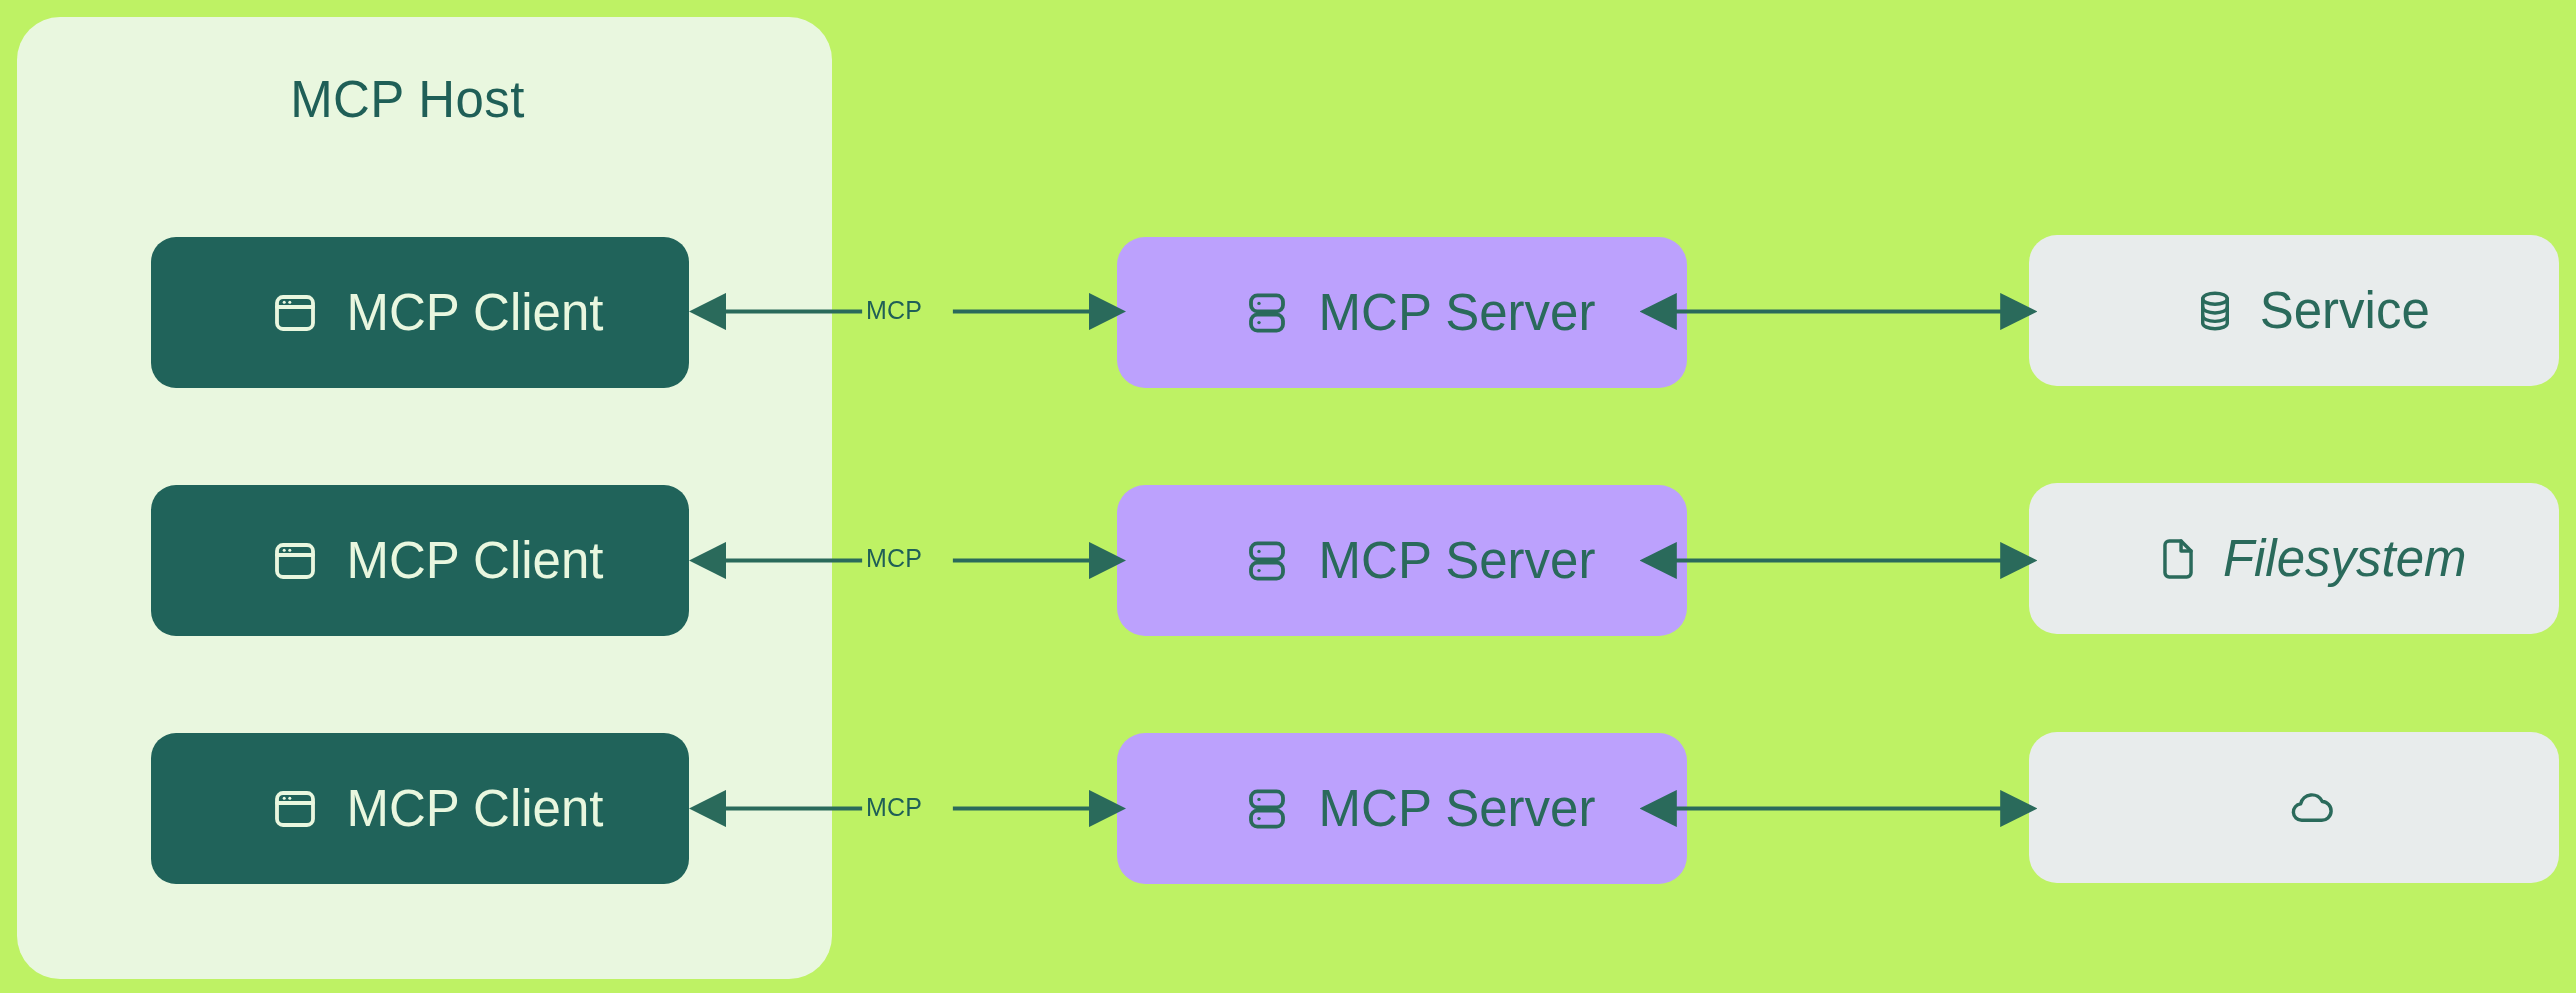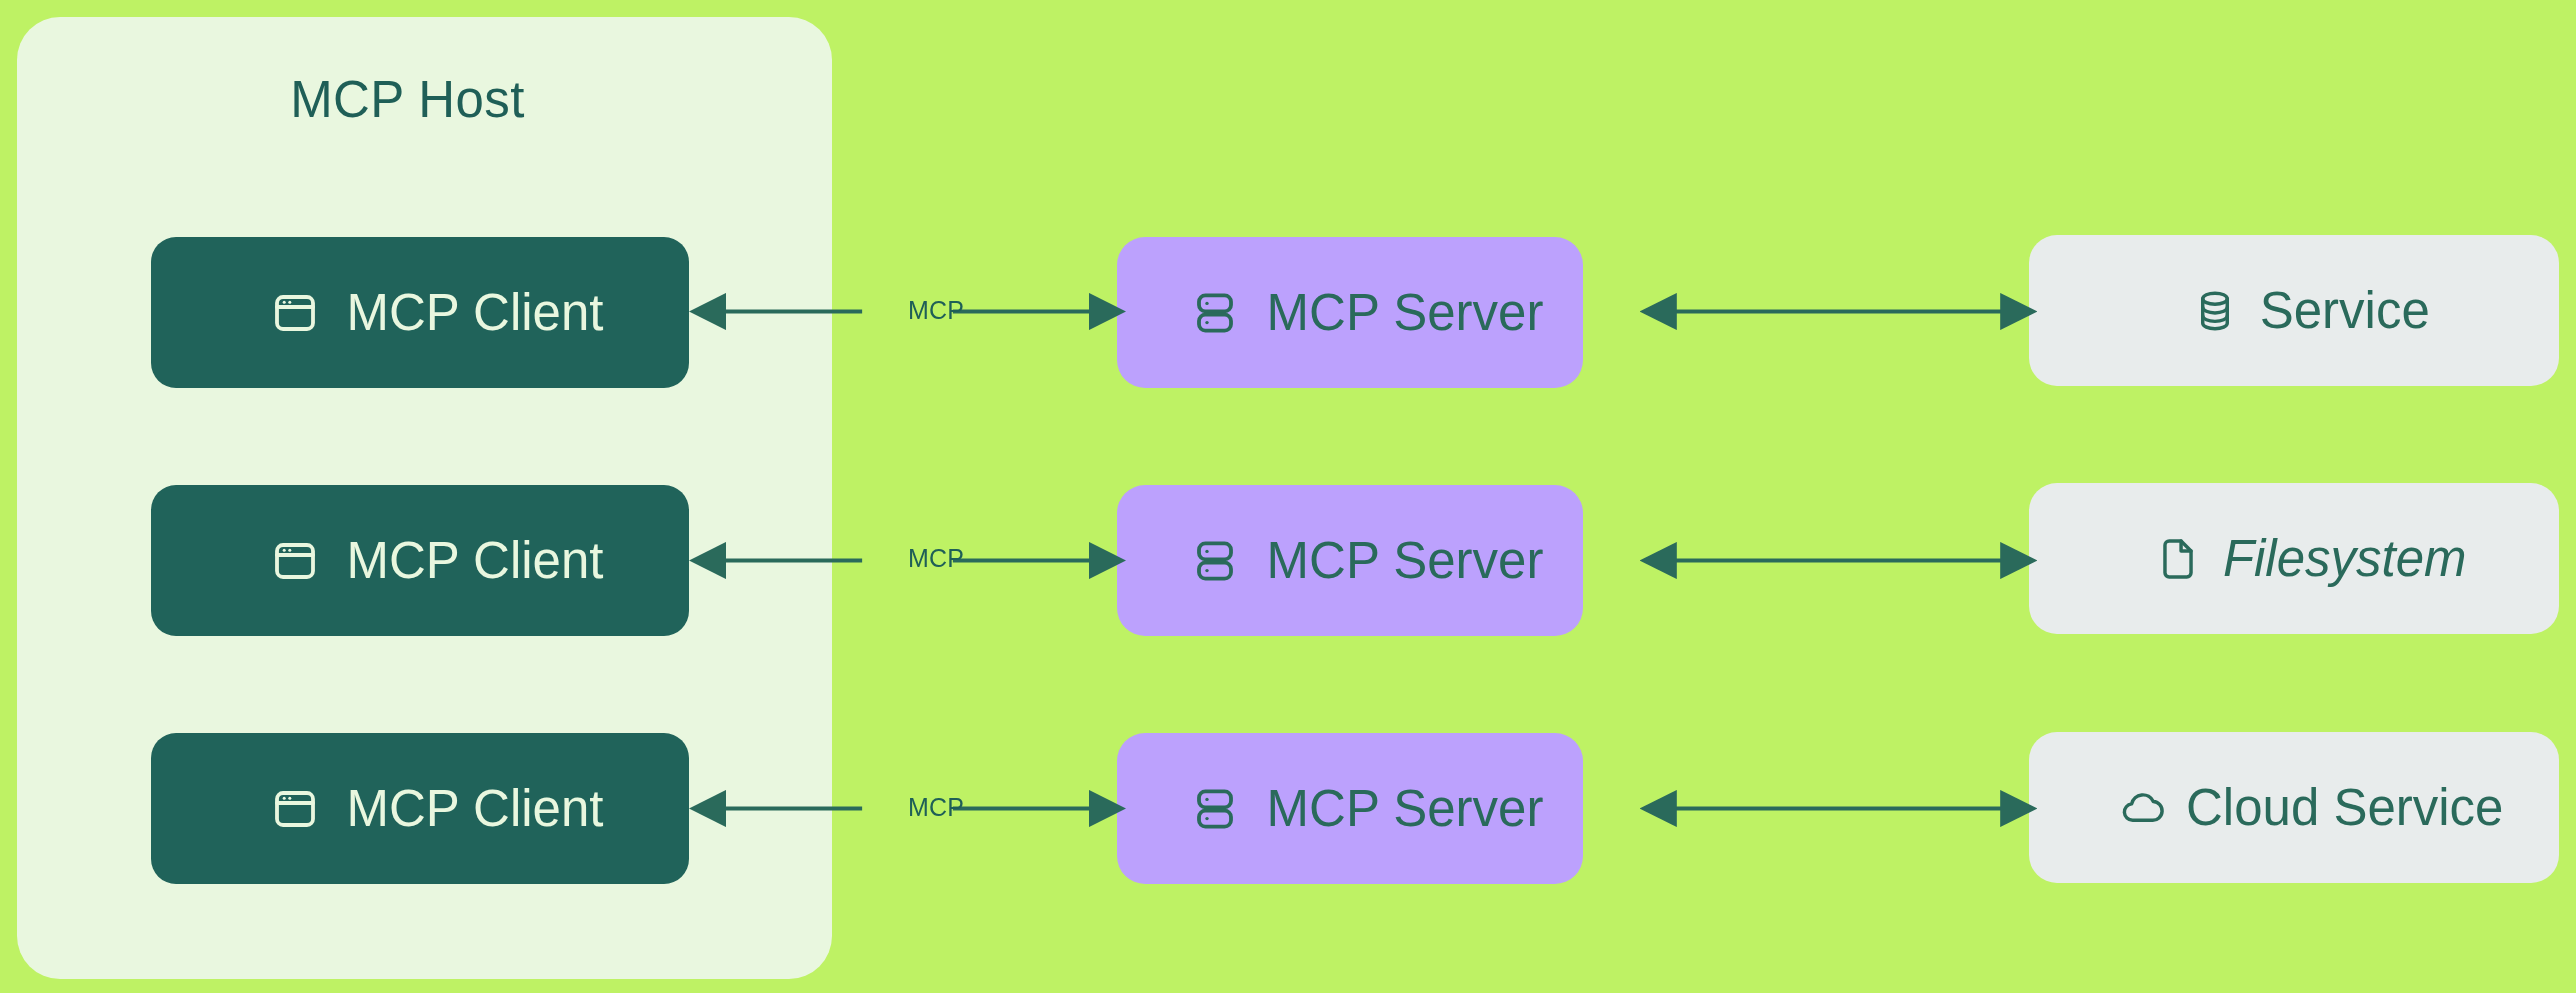--- a/index.html
+++ b/index.html
@@ -72,21 +72,21 @@
     left: 151px;
     width: 538px;
     height: 151px;
     background: #20635a;
   }
   .client .label { color: #e9f7df; }
 
   
   .server {
     left: 1117px;
-    width: 466px;
+    width: 570px;
     height: 151px;
     background: #bca1fd;
     border-radius: 28px;
   }
   .server .label { color: #2a6a5b; }
 
   
   .resource {
     left: 2029px;
     width: 530px;
@@ -125,21 +125,20 @@
   .edge.row-1 { top: 511px; }
   .edge.row-2 { top: 759px; }
 
   .edge-label {
     position: absolute;
     font-size: 25px;
     color: #1f5f57;
     background: transparent;
     white-space: nowrap;
     letter-spacing: 0.2px;
-    margin-left: 42px;
   }
   .edge-label.row-0 { top: 296px; }
   .edge-label.row-1 { top: 544px; }
   .edge-label.row-2 { top: 793px; }
   .edge-label.pos-mcp { left: 866px; }
 </style>
 </head>
 <body>
 
 <div id="canvas">
@@ -240,21 +239,20 @@
     </span>
     <span class="label">Filesystem</span>
   </div>
 
   <div class="node resource row-2">
     <span class="ico">
       <svg width="46" height="46" viewBox="0 0 24 24" fill="none" stroke="#2a6a5b" stroke-width="1.8" stroke-linecap="round" stroke-linejoin="round">
         <path d="M17.3 18.4 H7.1 a4.3 4.3 0 0 1 -0.5 -8.57 a6 6 0 0 1 11.3 -1.2 a3.9 3.9 0 0 1 -0.6 9.77 z"></path>
       </svg>
     </span>
-    <span class="label">Cloud Service</span>
   </div>
 
   <svg class="edge edge-mcp row-0" viewBox="0 0 540 120">
     <defs>
       <marker id="arrR0" markerWidth="9" markerHeight="9" refX="7.6" refY="4.5" orient="auto">
         <path d="M0,0 L9,4.5 L0,9 z" fill="#2a6a5b"></path>
       </marker>
       <marker id="arrL0" markerWidth="9" markerHeight="9" refX="1.4" refY="4.5" orient="auto">
         <path d="M9,0 L0,4.5 L9,9 z" fill="#2a6a5b"></path>
       </marker>

